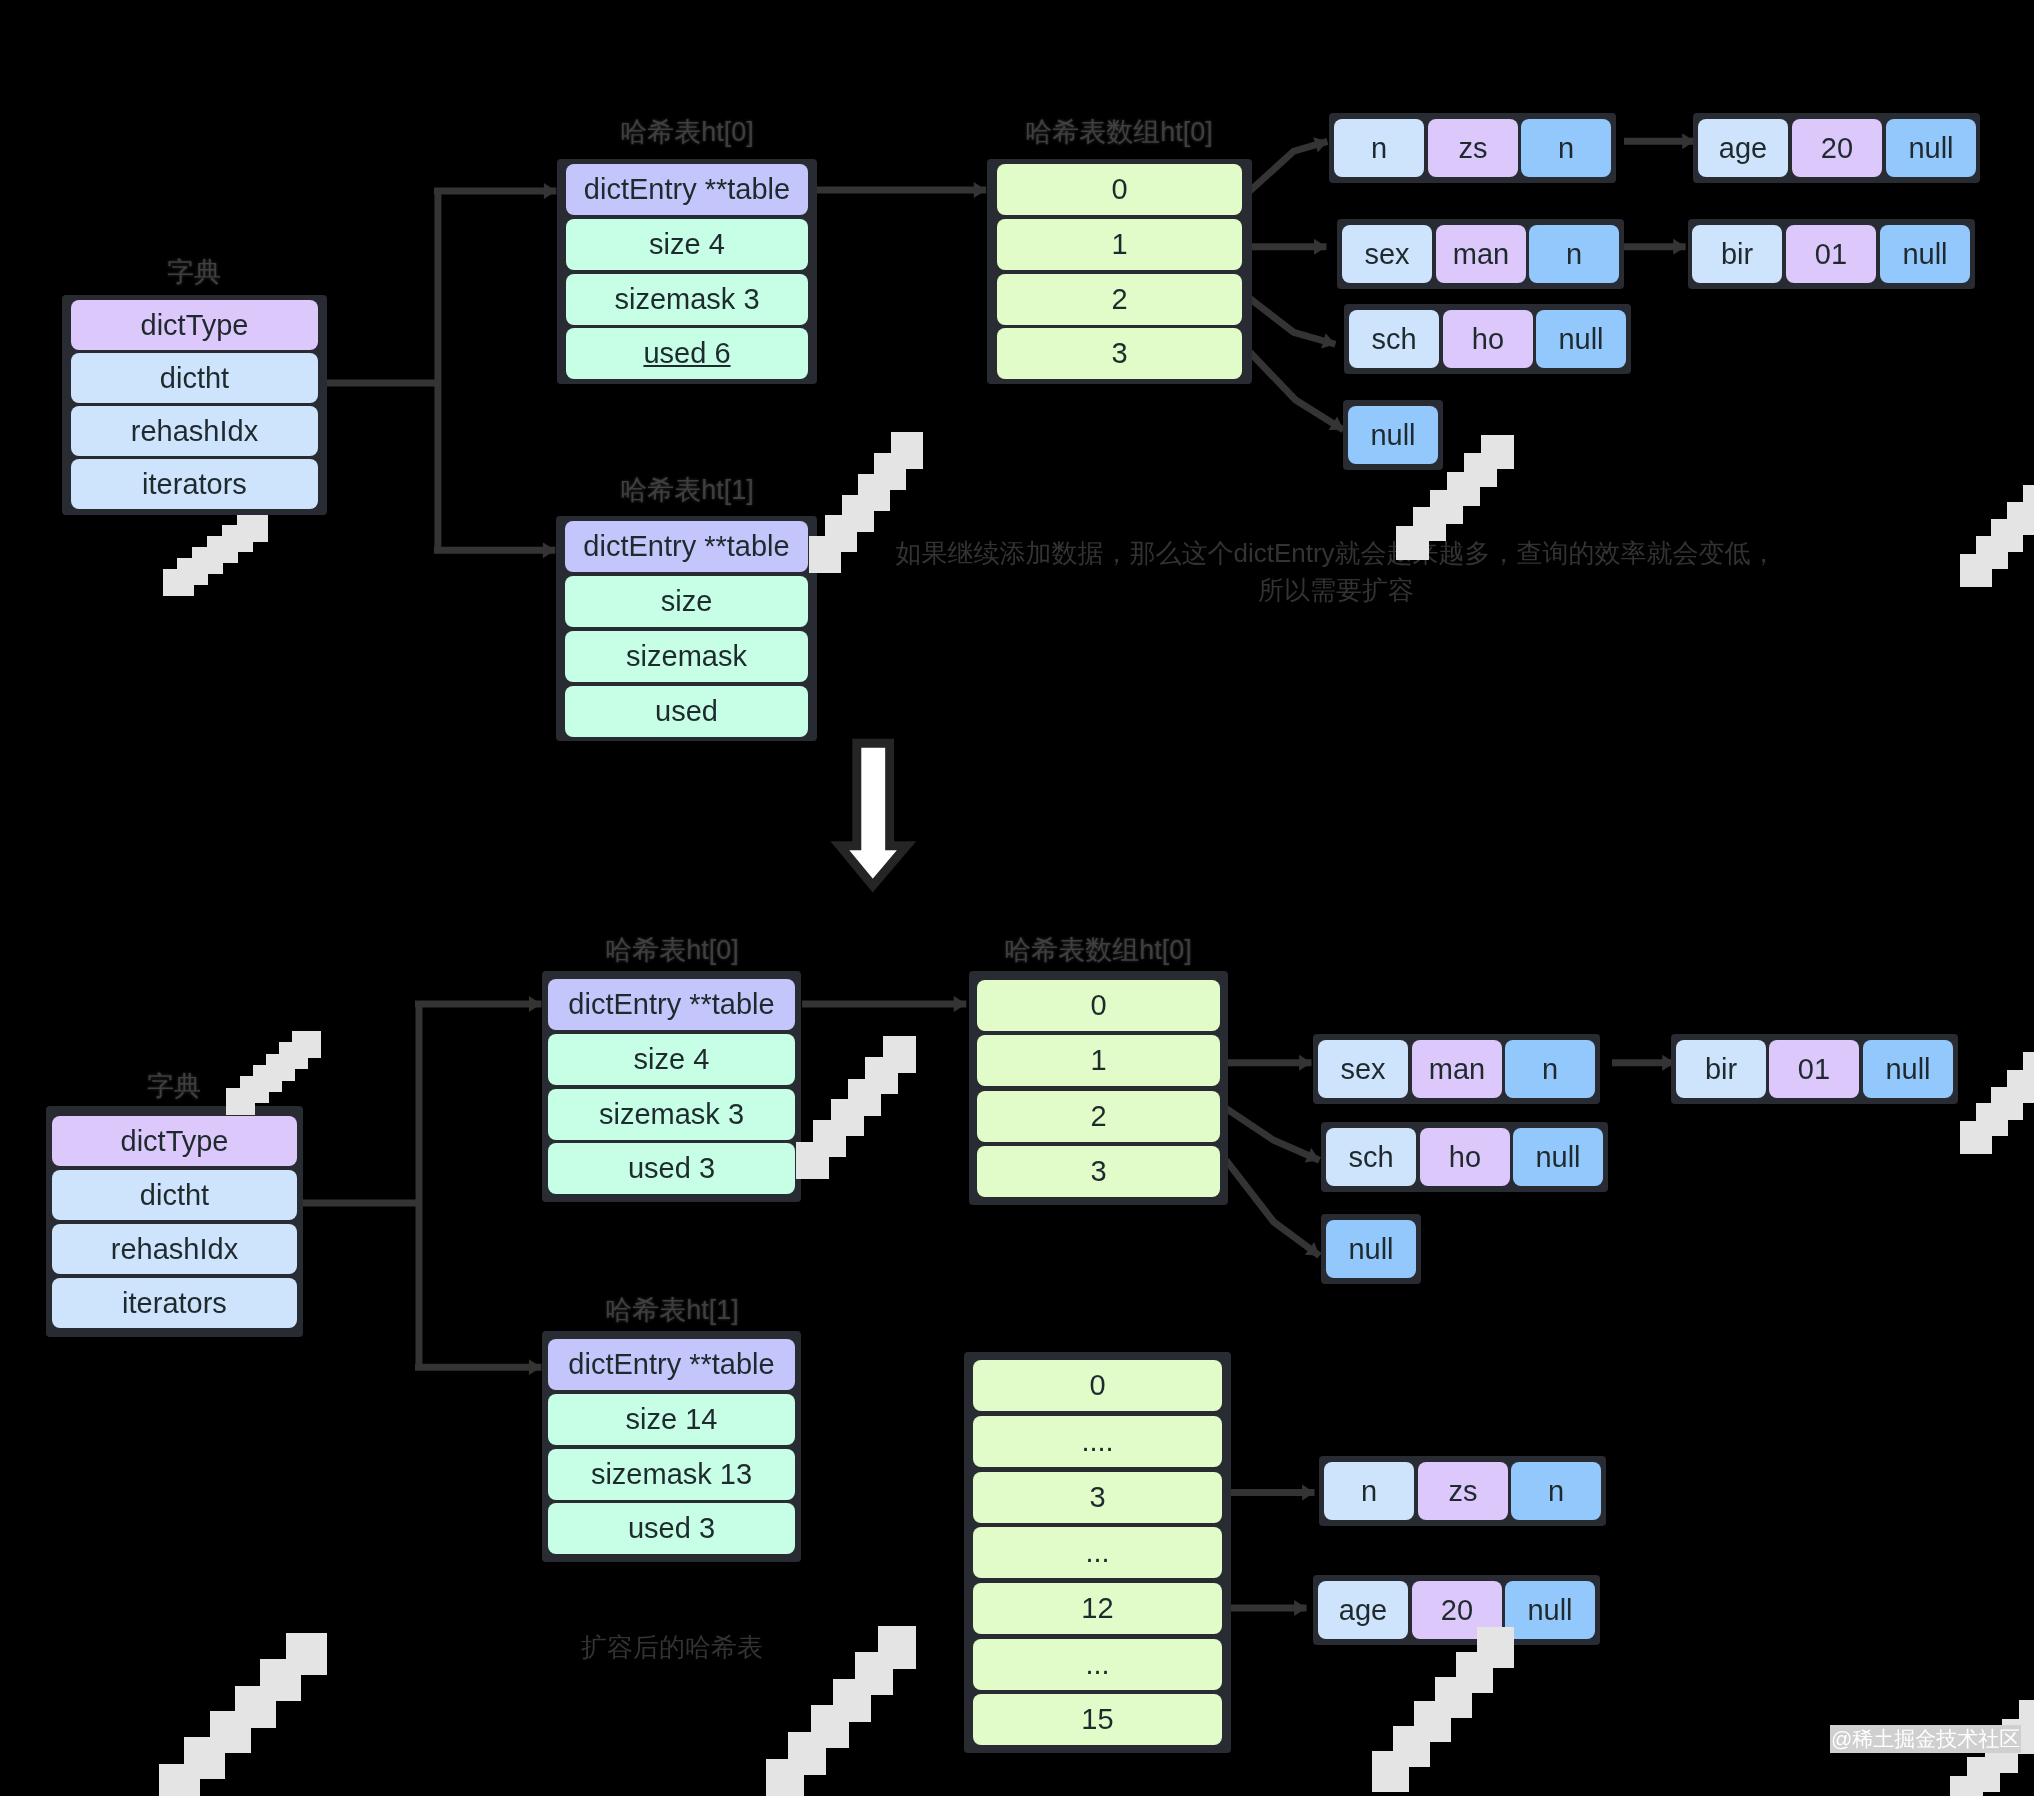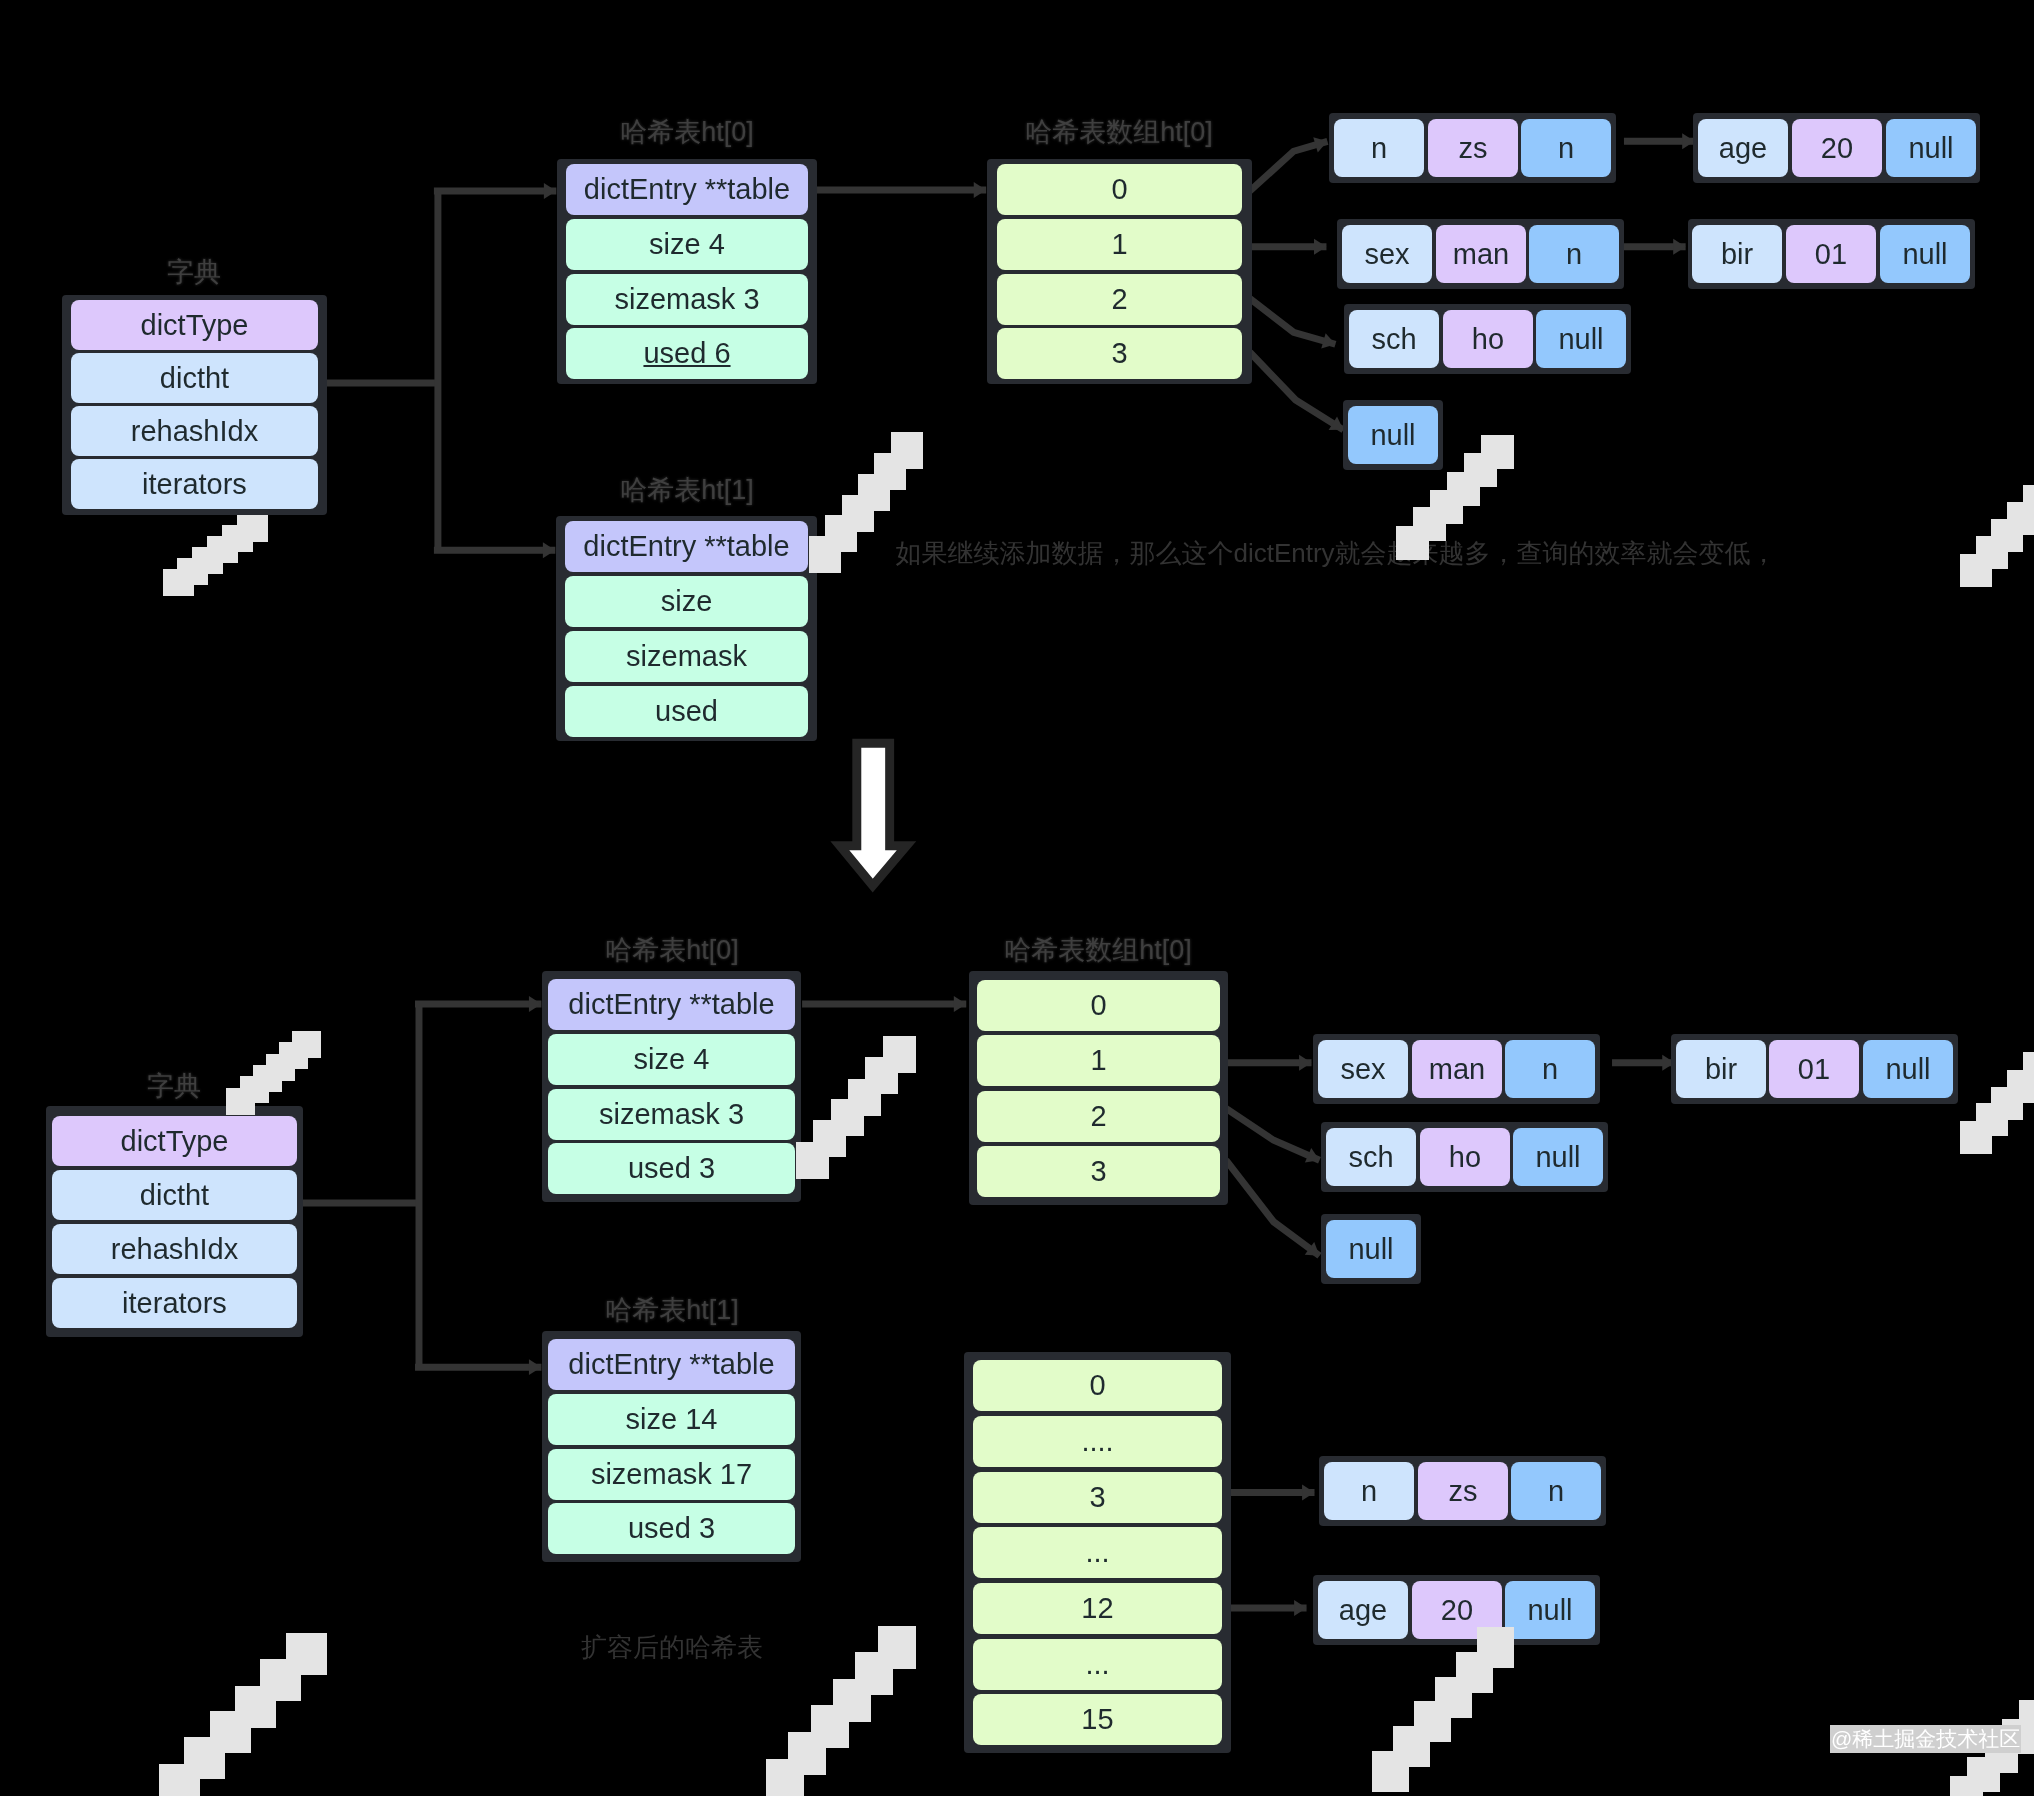--- a/index.html
+++ b/index.html
@@ -195,21 +195,21 @@
     </div>
     <div class="caplbl" style="left: 672px; top: 937px;">哈希表ht[0]</div>
     <div class="frame" style="left: 542px; top: 1331px; width: 259px; height: 231px; background: rgb(40, 43, 49);"></div>
     <div class="cell" style="left: 548px; top: 1339px; width: 247px; height: 51px; background: rgb(196, 198, 251); font-size: 29px;">
       <span>dictEntry **table</span>
     </div>
     <div class="cell" style="left: 548px; top: 1394px; width: 247px; height: 51px; background: rgb(198, 255, 229); font-size: 29px;">
       <span>size 14</span>
     </div>
     <div class="cell" style="left: 548px; top: 1449px; width: 247px; height: 51px; background: rgb(198, 255, 229); font-size: 29px;">
-      <span>sizemask 17</span>
+      <span>sizemask 13</span>
     </div>
     <div class="cell" style="left: 548px; top: 1503px; width: 247px; height: 51px; background: rgb(198, 255, 229); font-size: 29px;">
       <span>used 3</span>
     </div>
     <div class="caplbl" style="left: 672px; top: 1297px;">哈希表ht[1]</div>
     <div class="frame" style="left: 969px; top: 971px; width: 259px; height: 234px; background: rgb(40, 43, 49);"></div>
     <div class="cell" style="left: 977px; top: 980px; width: 243px; height: 51px; background: rgb(226, 252, 201); font-size: 29px;">
       <span>0</span>
     </div>
     <div class="cell" style="left: 977px; top: 1035px; width: 243px; height: 51px; background: rgb(226, 252, 201); font-size: 29px;">
@@ -293,20 +293,21 @@
       <span>age</span>
     </div>
     <div class="cell" style="left: 1412px; top: 1581px; width: 90px; height: 58px; background: rgb(221, 200, 252); font-size: 29px;">
       <span>20</span>
     </div>
     <div class="cell" style="left: 1505px; top: 1581px; width: 90px; height: 58px; background: rgb(147, 200, 253); font-size: 29px;">
       <span>null</span>
     </div>
     <div class="note" style="left: 889px; top: 535px; width: 894px; text-align: center; line-height: 1.42;">
       <div>如果继续添加数据，那么这个dictEntry就会越来越多，查询的效率就会变低，</div>
+      <div>所以需要扩容</div>
     </div>
     <div class="note" style="left: 581px; top: 1629px; width: auto;">扩容后的哈希表</div>
     <div class="slashwrap" style="left: 0px; top: 0px; width: 0px; height: 0px;">
       <div class="slashblk" style="left: 163px; top: 569px; width: 31px; height: 27px;"></div>
       <div class="slashblk" style="left: 177px; top: 558px; width: 31px; height: 27px;"></div>
       <div class="slashblk" style="left: 192px; top: 547px; width: 31px; height: 27px;"></div>
       <div class="slashblk" style="left: 207px; top: 536px; width: 31px; height: 27px;"></div>
       <div class="slashblk" style="left: 222px; top: 525px; width: 31px; height: 27px;"></div>
       <div class="slashblk" style="left: 237px; top: 515px; width: 31px; height: 27px;"></div>
     </div>

